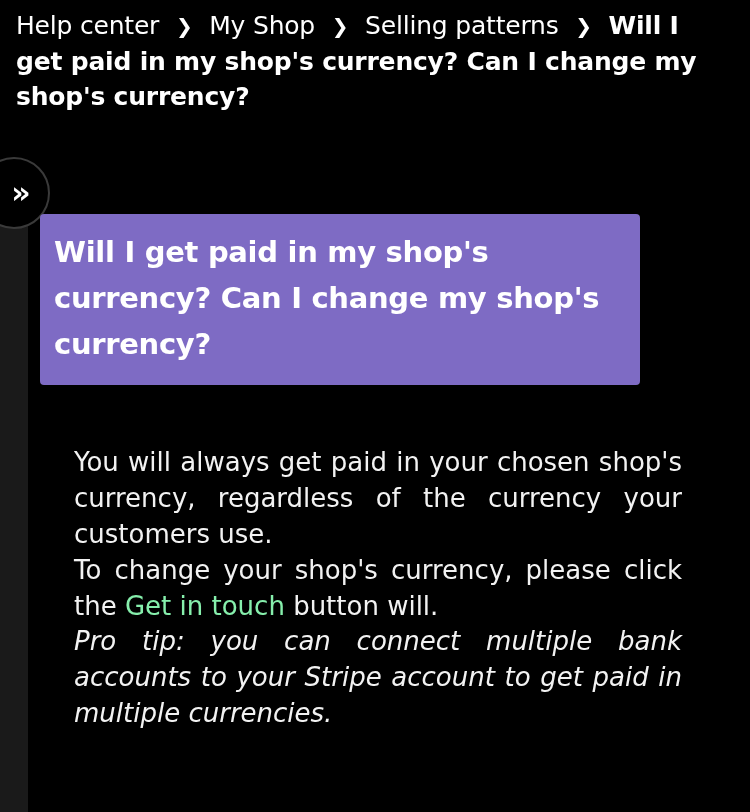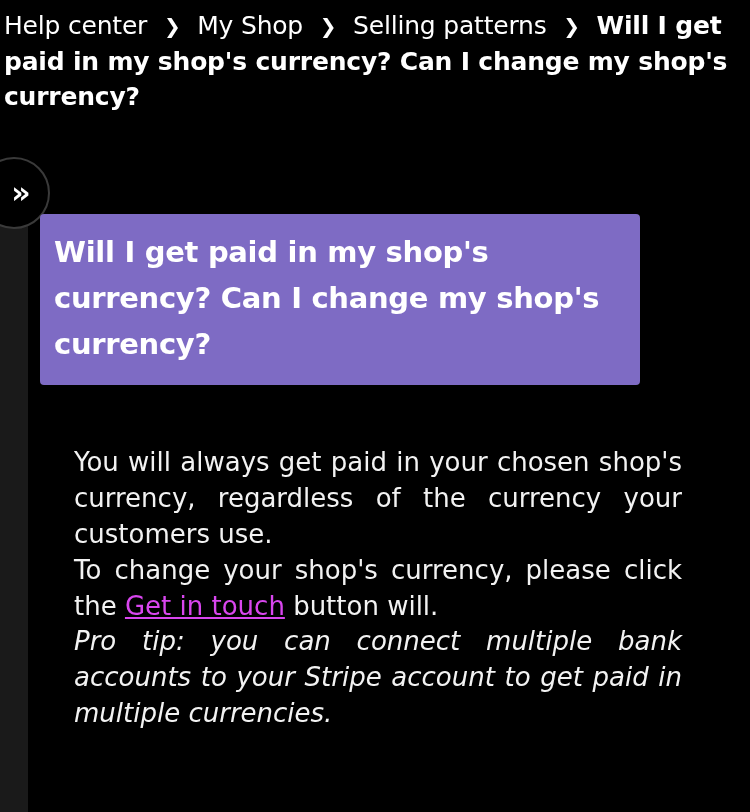--- a/index.html
+++ b/index.html
@@ -18,21 +18,21 @@
 
   .page {
     position: relative;
     width: 750px;
     height: 812px;
     background: #000000;
   }
 
   
   .breadcrumb {
-    padding: 8px 20px 0 4px;
+    padding: 8px 20px 0 16px;
     font-size: 25px;
     line-height: 1.42;
     color: #ffffff;
     letter-spacing: -0.2px;
   }
   .crumb {
     color: #ffffff;
     text-decoration: none;
   }
   .crumb-sep {
@@ -109,22 +109,21 @@
     width: 608px;
     font-size: 26px;
     line-height: 1.38;
     color: #f2f2f2;
     text-align: justify;
   }
   .answer p {
     margin: 0;
   }
   .answer .link {
-    color: #d946ef;
-    text-decoration: underline;
+    color: #86efac;
     cursor: pointer;
   }
   .answer .protip {
     font-style: italic;
   }
 </style>
 </head>
 <body>
 
 <div class="page">

